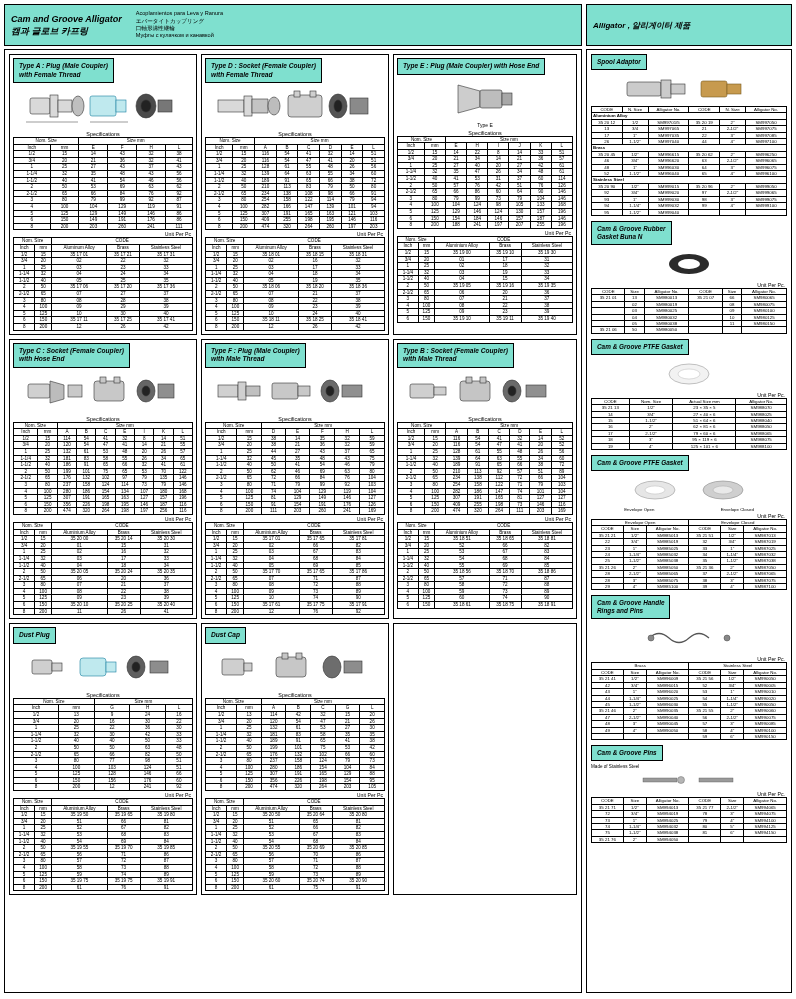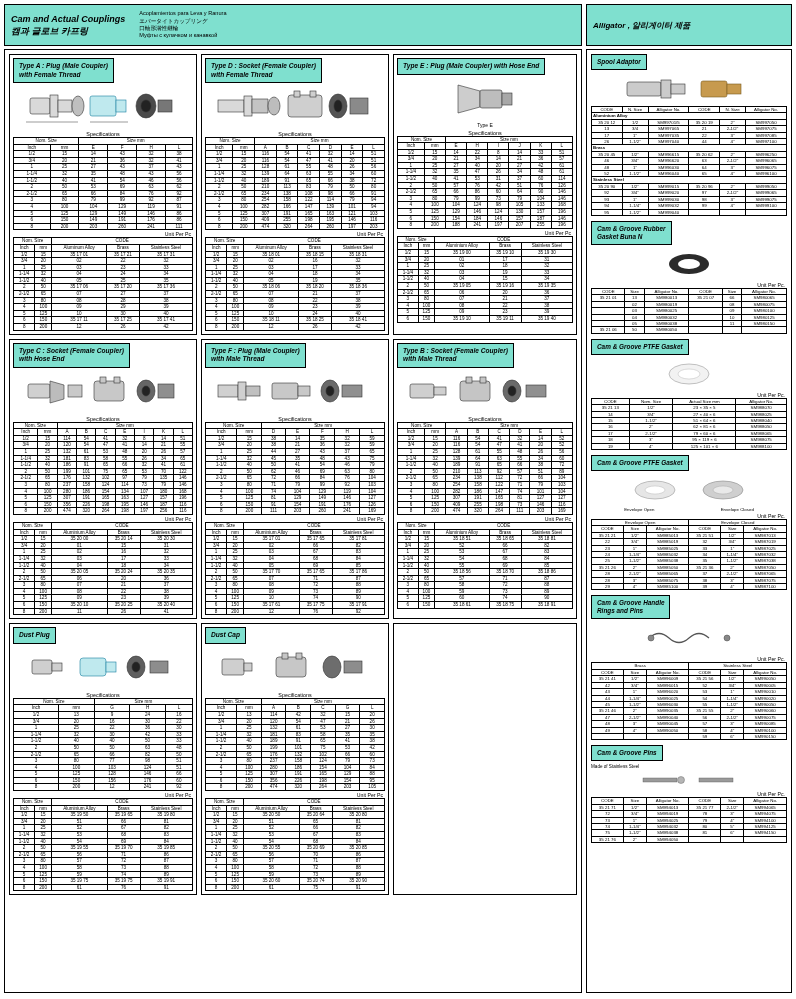--- a/index.html
+++ b/index.html
@@ -71,21 +71,21 @@
   svg { display:block; }
 </style>
 </head>
 <body>
 
 <div class="page">
 
   <div class="header">
     <div class="hdr-left">
       <div>
-        <div class="hdr-title">Cam and Actual Couplings</div>
+        <div class="hdr-title">Cam and Groove Alligator</div>
         <div class="hdr-title kr">캠과 글로브 카프링</div>
       </div>
       <div class="hdr-sub">
         <div>Acoplamientos para Leva y Ranura</div>
         <div>エバータイトカップリング</div>
         <div>口軸形溝性継輪</div>
         <div>Муфты с кулачком и канавкой</div>
       </div>
     </div>
     <div class="hdr-right">Alligator , 알리게이터 제품</div>

